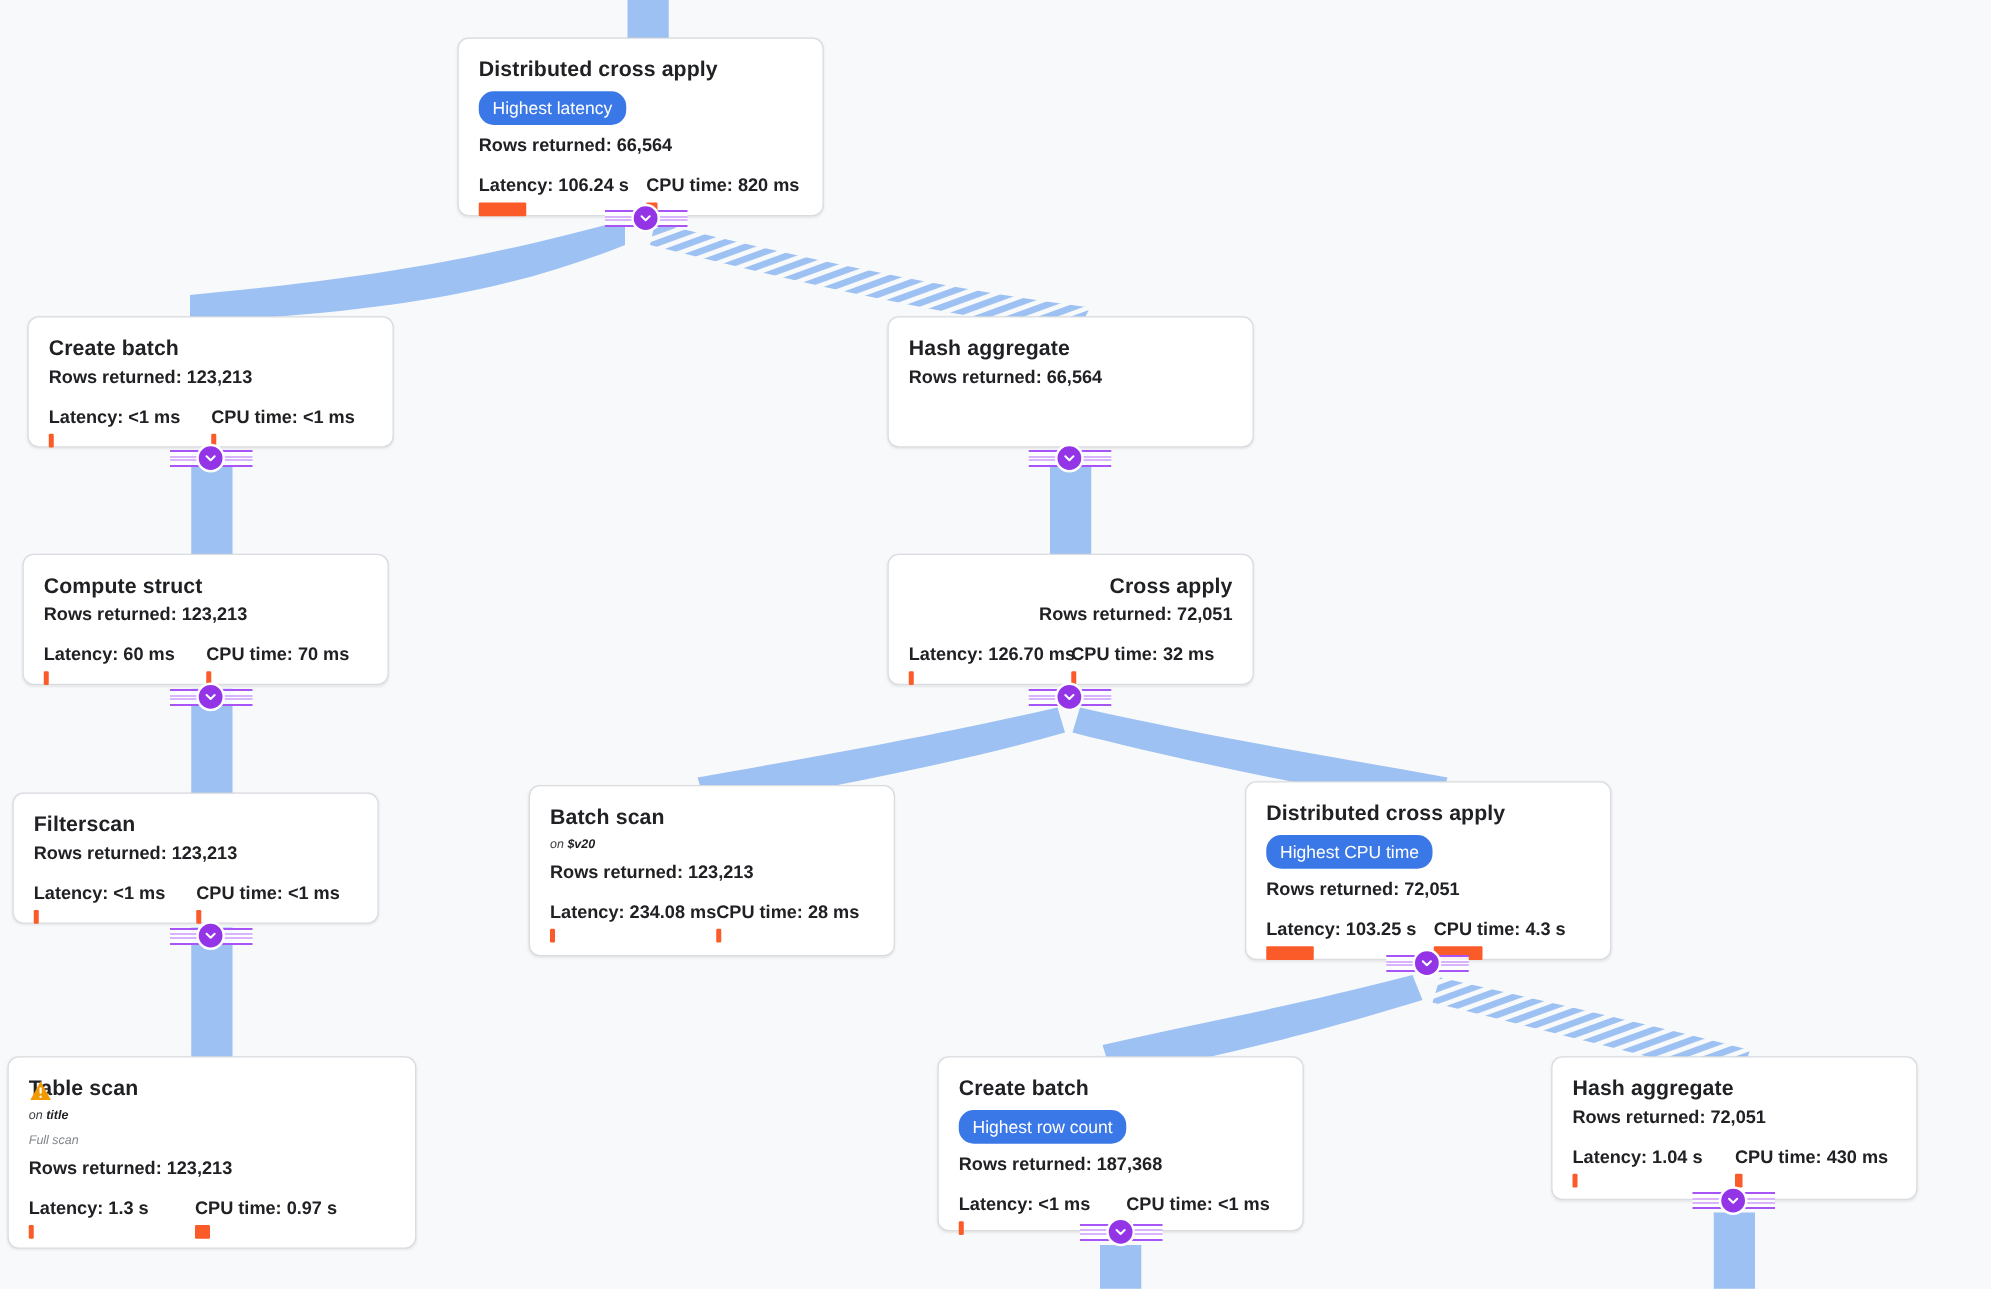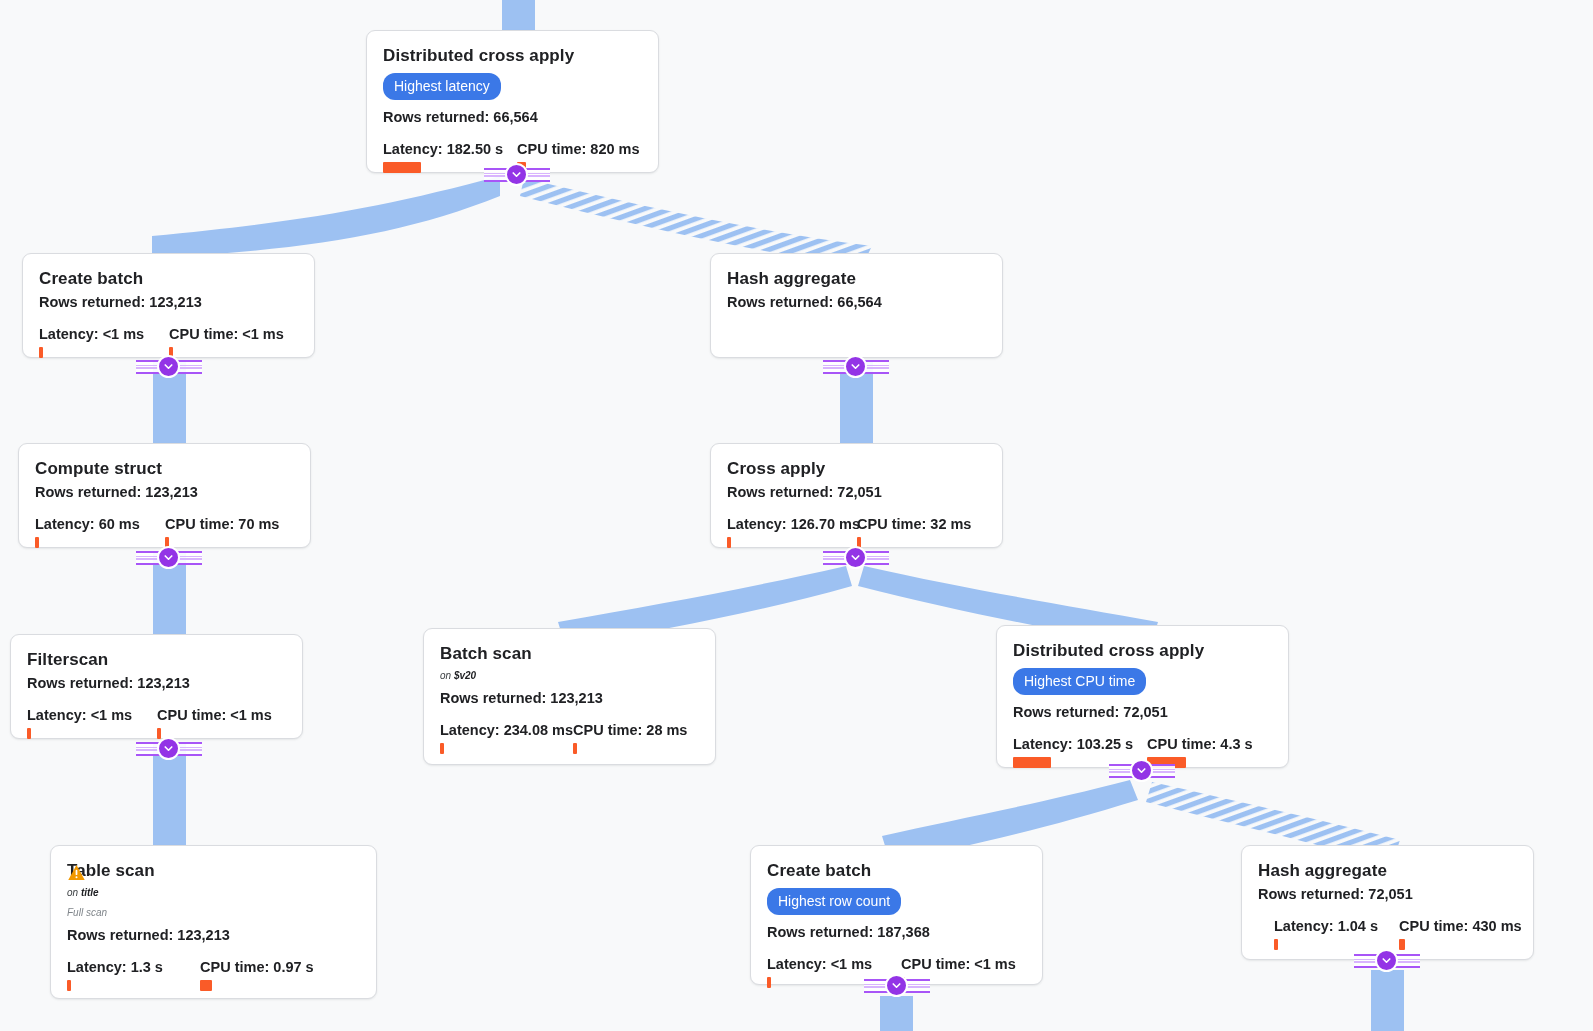--- a/index.html
+++ b/index.html
@@ -16,21 +16,21 @@
   
   .node{
     position:absolute;
     background:#ffffff;
     border:1px solid #dadce0;
     border-radius:9px;
     box-sizing:border-box;
     padding:14px 16px 16px 16px;
     box-shadow:0 1px 2px rgba(60,64,67,.10);
   }
-  .node.warn{margin-left:44px;}
+  .node.warn{}
   .warn-icon{
     position:absolute;left:16px;top:17px;width:19px;height:19px;
   }
   .title{
     font-size:17px;font-weight:bold;color:#202124;
     letter-spacing:.1px;line-height:21px;margin:0 0 2px 0;white-space:nowrap;
   }
   .subline{
     font-size:10px;color:#3c4043;line-height:19px;margin:1px 0 0 0;white-space:nowrap;font-style:italic;
   }
@@ -183,21 +183,21 @@
         <path d="M6 9.2 L12 15.2 L18 9.2" fill="none" stroke="#ffffff" stroke-width="3" stroke-linecap="round" stroke-linejoin="round"></path>
       </svg>
     </div>
 
   <div class="node" style="left:366px;top:30px;width:293px;height:143px;">
     <div class="title">Distributed cross apply</div>
     <div class="badge">Highest latency</div>
     <div class="rows">Rows returned: 66,564</div>
     <div class="metrics">
       <div class="metric" style="width:134px;">
-        <div class="mlabel">Latency: 182.50 s</div>
+        <div class="mlabel">Latency: 106.24 s</div>
         <div class="mbar" style="width:38px;"></div>
       </div>
       <div class="metric">
         <div class="mlabel">CPU time: 820 ms</div>
         <div class="mbar" style="width:9px;"></div>
       </div>
     </div>
   </div>
 
   <div class="node" style="left:22px;top:253px;width:293px;height:105px;">
@@ -228,21 +228,21 @@
         <div class="mlabel">Latency: 60 ms</div>
         <div class="mbar" style="width:4px;"></div>
       </div>
       <div class="metric">
         <div class="mlabel">CPU time: 70 ms</div>
         <div class="mbar" style="width:4px;"></div>
       </div>
     </div>
   </div>
 
-  <div class="node" style="left:710px;top:443px;width:293px;height:105px;">
+  <div class="node" style="left:710px;top:443px;width:293px;height:105px;text-align:right;">
     <div class="title">Cross apply</div>
     <div class="rows">Rows returned: 72,051</div>
     <div class="metrics">
       <div class="metric" style="width:130px;">
         <div class="mlabel">Latency: 126.70 ms</div>
         <div class="mbar" style="width:4px;"></div>
       </div>
       <div class="metric">
         <div class="mlabel">CPU time: 32 ms</div>
         <div class="mbar" style="width:4px;"></div>
@@ -340,21 +340,21 @@
         <div class="mlabel">CPU time: &lt;1 ms</div>
         <div class="mbar" style="width:4px;"></div>
       </div>
     </div>
   </div>
 
   <div class="node" style="left:1241px;top:845px;width:293px;height:115px;">
     <div class="title">Hash aggregate</div>
     <div class="rows">Rows returned: 72,051</div>
     <div class="metrics">
-      <div class="metric" style="width:130px;margin-left:16px;">
+      <div class="metric" style="width:130px;">
         <div class="mlabel">Latency: 1.04 s</div>
         <div class="mbar" style="width:4px;"></div>
       </div>
       <div class="metric">
         <div class="mlabel">CPU time: 430 ms</div>
         <div class="mbar" style="width:6px;"></div>
       </div>
     </div>
   </div>
 

